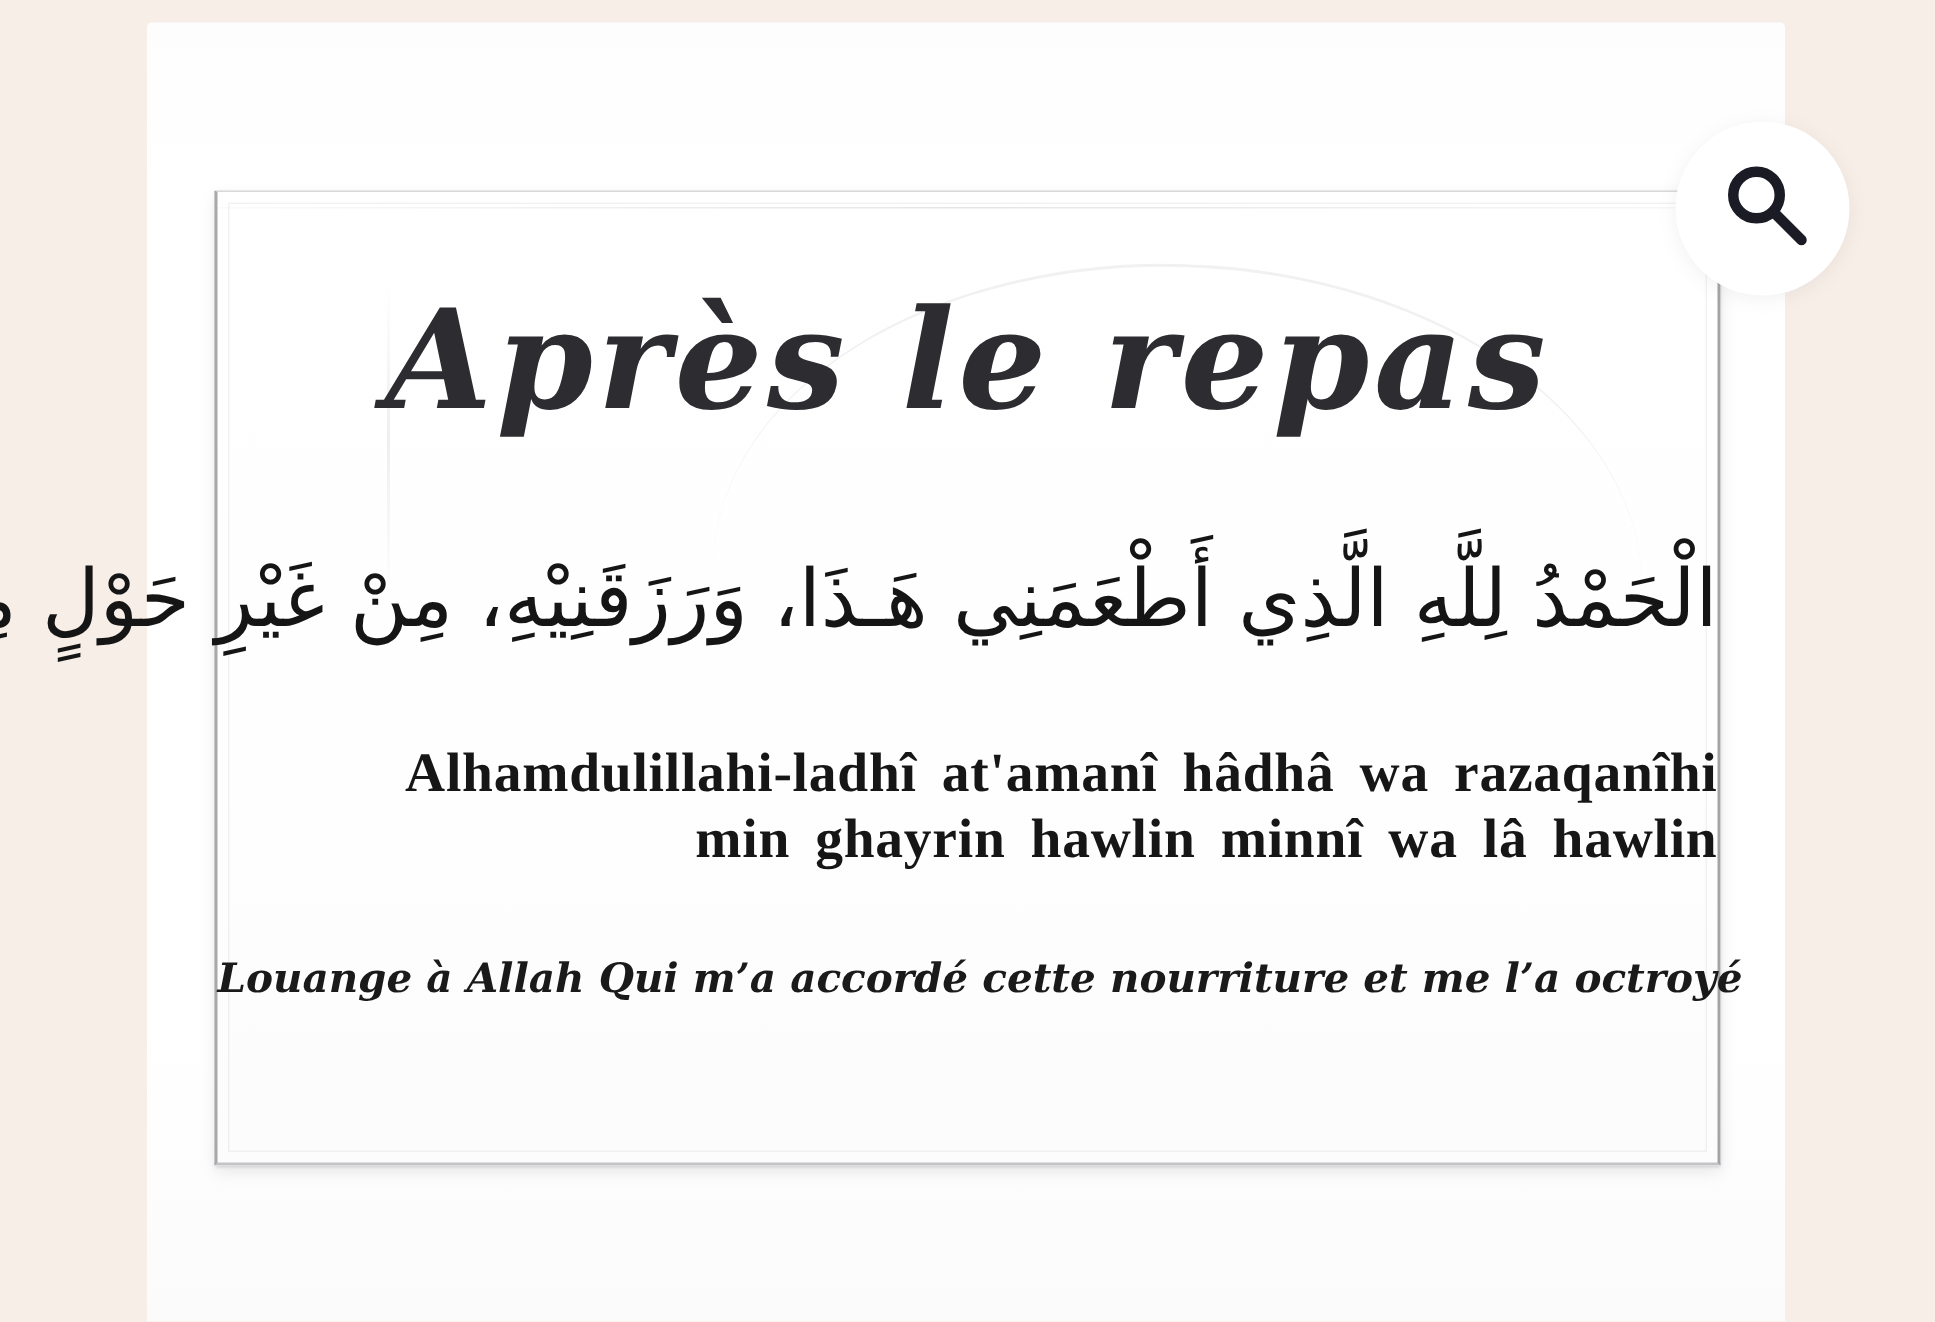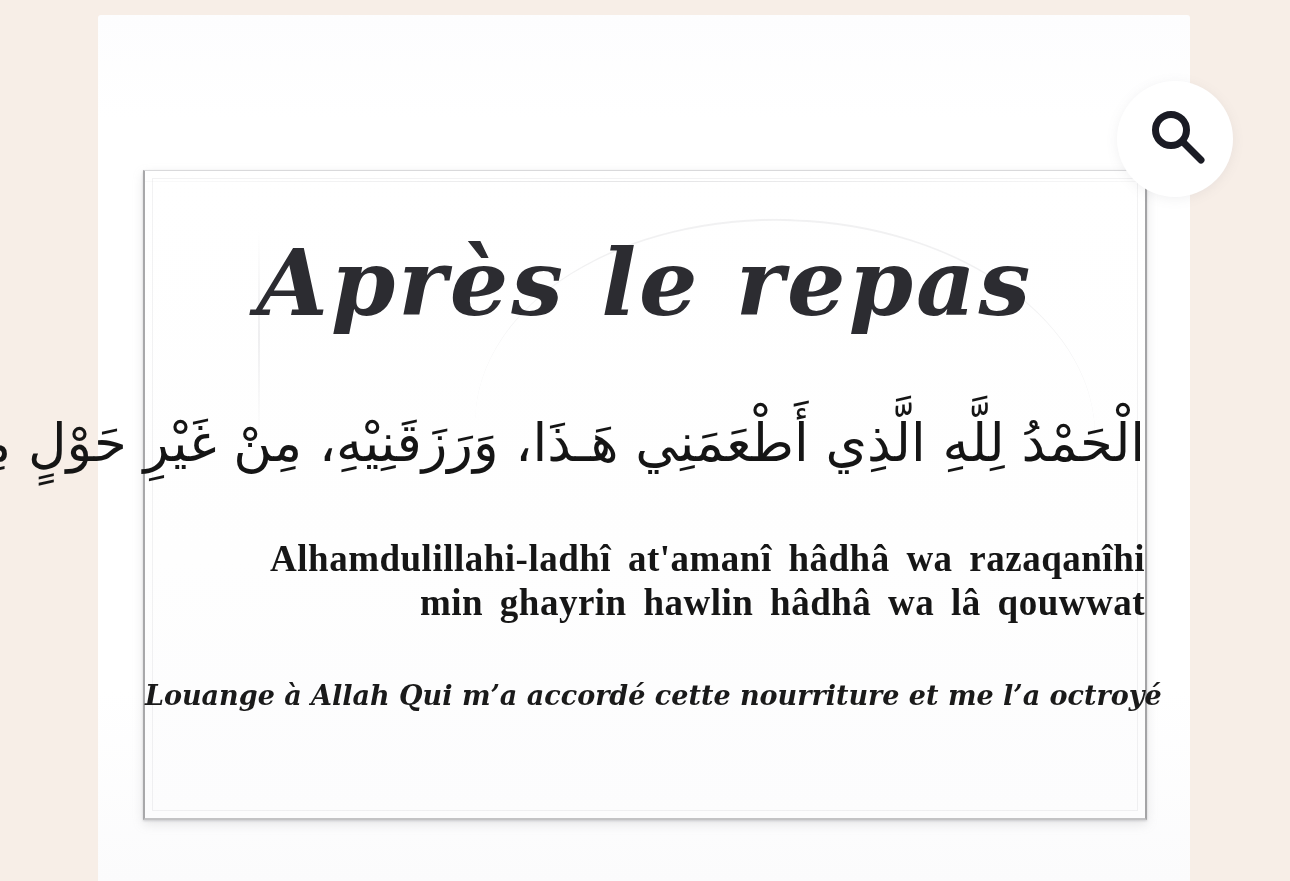--- a/index.html
+++ b/index.html
@@ -23,21 +23,20 @@
   .plaque {
     position: absolute;
     left: 45px; top: 112px;
     width: 1004px; height: 650px;
     background: linear-gradient(180deg, #ffffff 0%, #fefefe 60%, #fcfcfd 100%);
     border-top: 1px solid #d9d9db;
     border-left: 2px solid #a8a8aa;
     border-right: 2px solid #a4a4a6;
     border-bottom: 2px solid #c3c3c5;
     box-shadow: 0 4px 10px rgba(150,150,155,0.22), 0 1px 2px rgba(120,120,125,0.28);
-    margin-top: 43px;
   }
   
   .plaque::before {
     content: "";
     position: absolute; inset: 7px;
     border: 1px solid rgba(175,175,180,0.16);
     pointer-events: none;
   }
   
   .plaque::after {
@@ -139,21 +138,21 @@
   <div class="plaque">
     <div class="sheen"></div>
     <div class="sheen-vert"></div>
 
     <div class="title">Après le repas</div>
 
     <div class="arabic" dir="rtl" lang="ar">الْحَمْدُ لِلَّهِ الَّذِي أَطْعَمَنِي هَـذَا، وَرَزَقَنِيْهِ، مِنْ غَيْرِ حَوْلٍ مِنِّي</div>
 
     <div class="translit">
       <div>Alhamdulillahi-ladhî at'amanî hâdhâ wa razaqanîhi</div>
-      <div>min ghayrin hawlin hâdhâ wa lâ qouwwat</div>
+      <div>min ghayrin hawlin minnî wa lâ hawlin</div>
     </div>
 
     <div class="french">
       <div>Louange à Allah Qui m’a accordé cette nourriture et me l’a octroyé</div>
     </div>
   </div>
 
   <button class="zoom-btn" aria-label="Zoom image">
     <span>
       <svg width="116" height="116" viewBox="0 0 116 116" fill="none" xmlns="http://www.w3.org/2000/svg">

